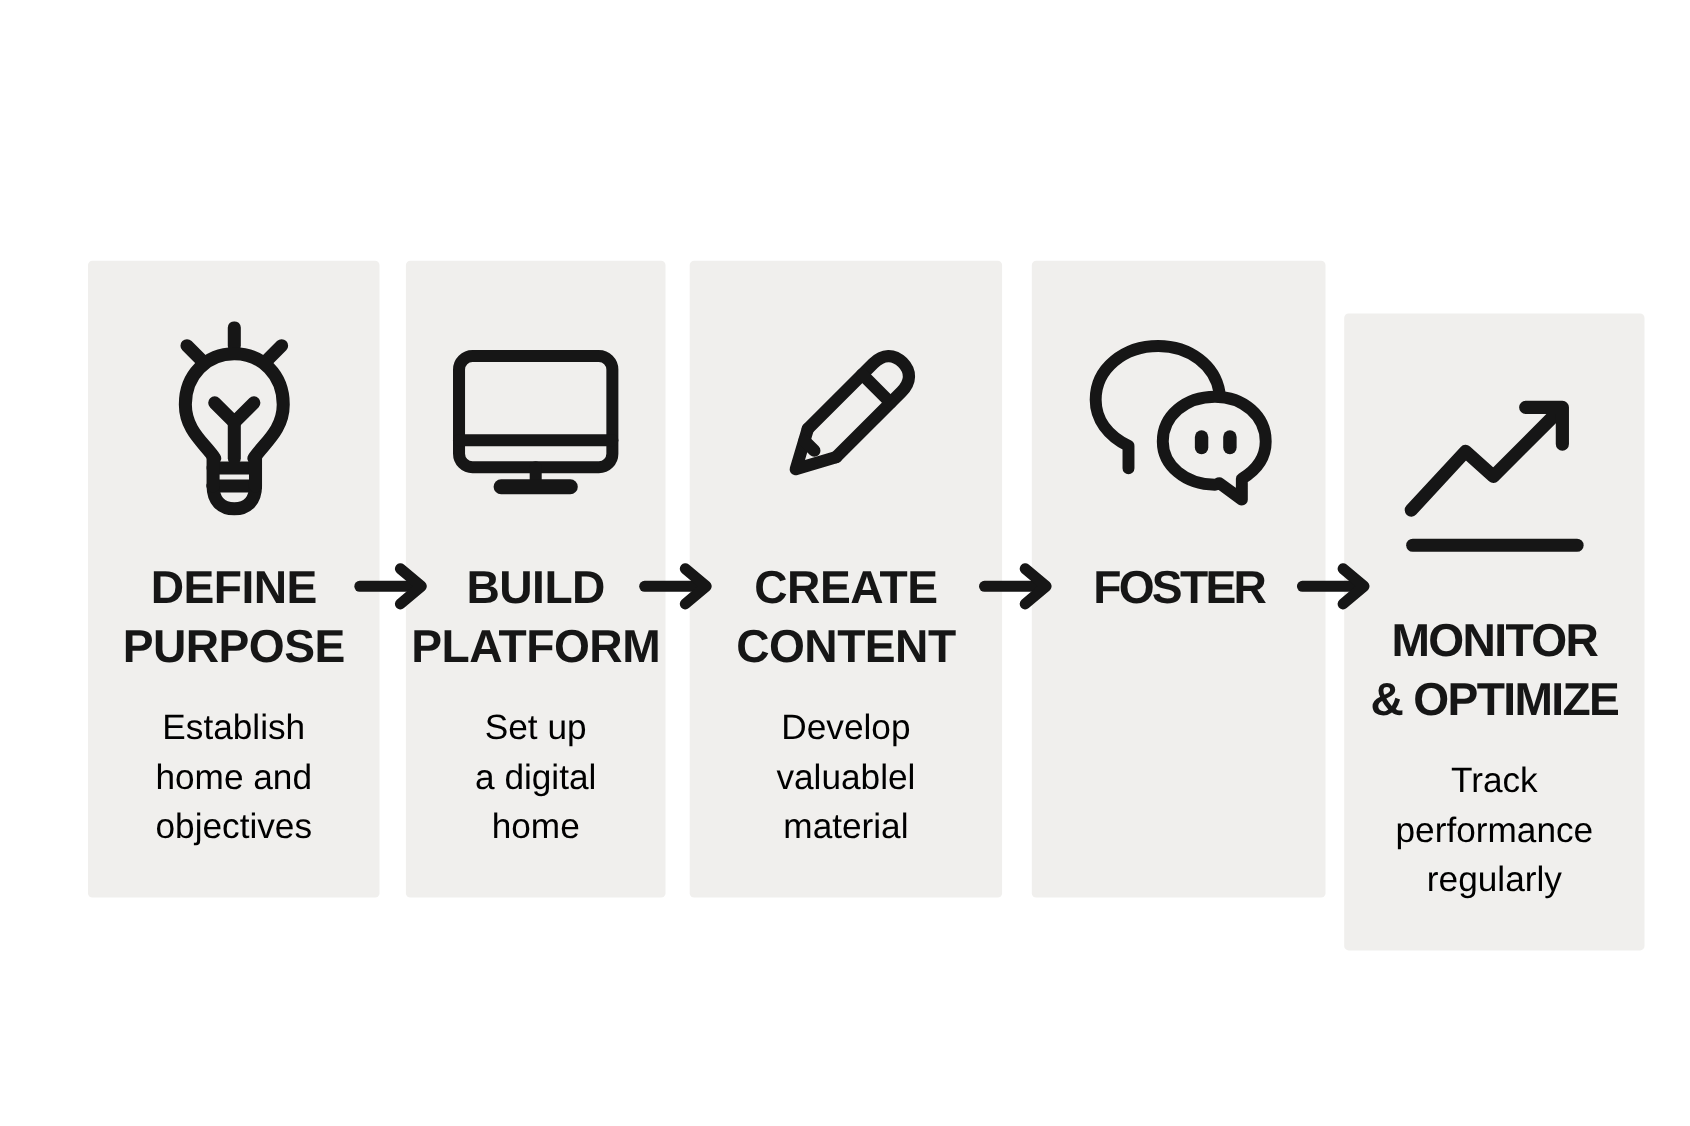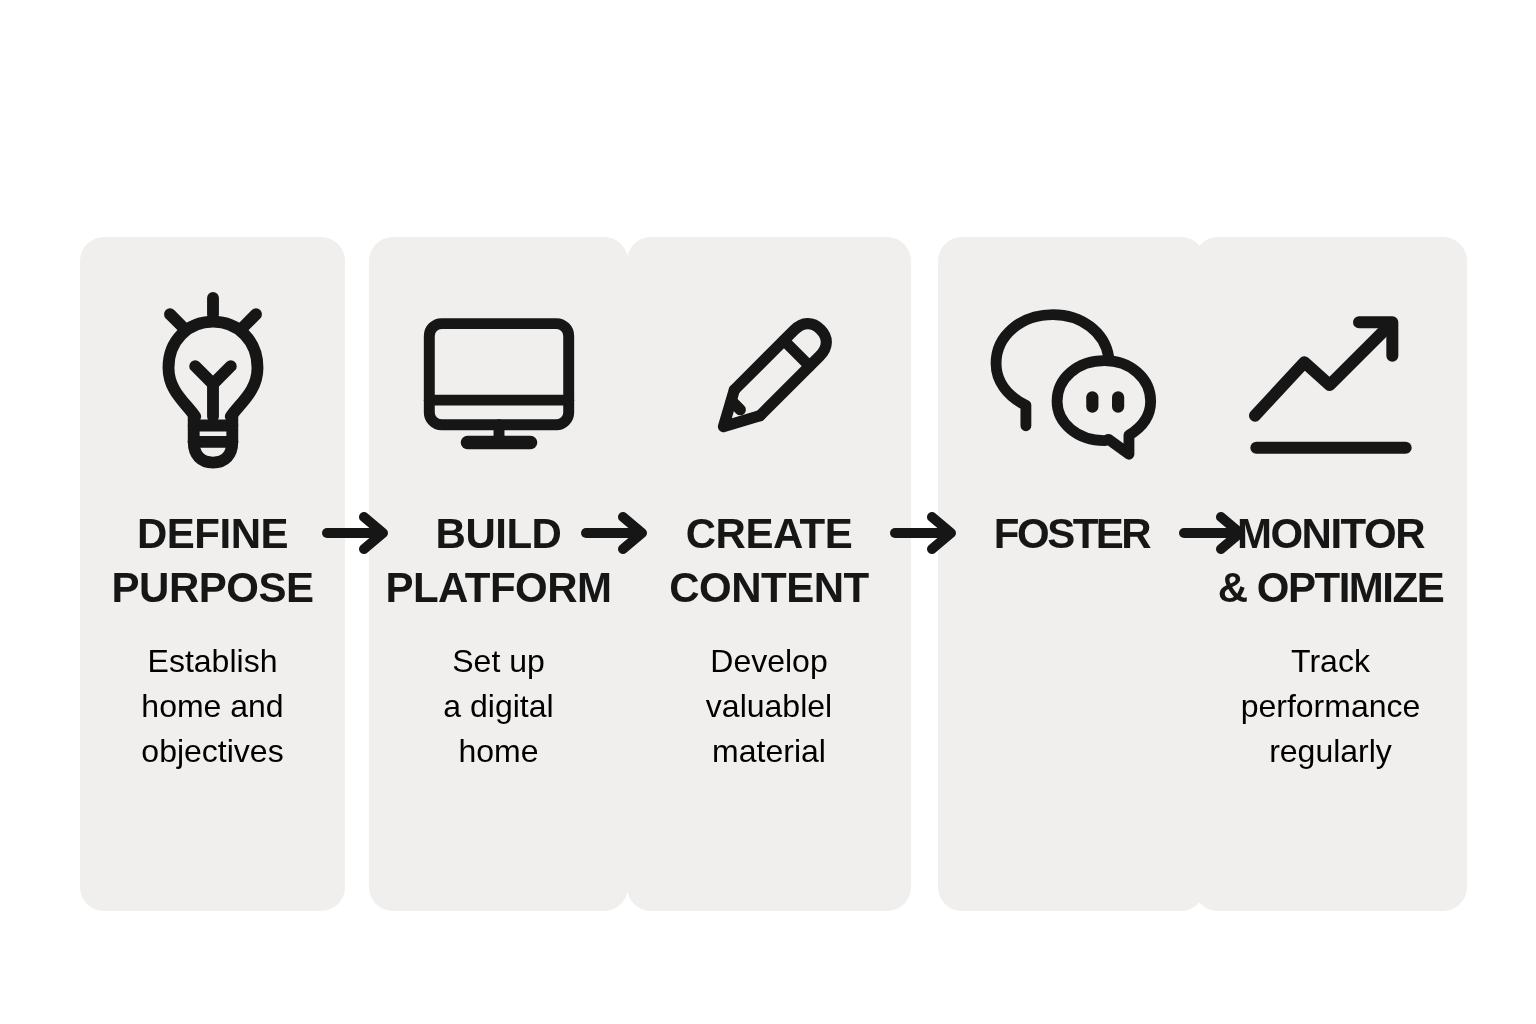--- a/index.html
+++ b/index.html
@@ -11,29 +11,29 @@
   .canvas {
     position: relative;
     width: 1536px;
     height: 1024px;
     background: #ffffff;
     overflow: hidden;
   }
   .card {
     position: absolute;
     top: 237px;
-    height: 674px;
+    height: 579px;
     background: #f0efed;
-    border-radius: 24px;
+    border-radius: 4px;
   }
   .card-1 { left: 80px;   width: 265px; }
-  .card-2 { left: 369px;  width: 236px; padding-left: 23px; }
+  .card-2 { left: 369px;  width: 236px; }
   .card-3 { left: 627px;  width: 284px; }
   .card-4 { left: 938px;  width: 267px; }
-  .card-5 { left: 1194px; width: 273px; }
+  .card-5 { left: 1222px; width: 273px; margin-top: 48px; }
 
   .icon-wrap {
     position: absolute;
     top: 46px;
     left: 0;
     right: 0;
     height: 195px;
     display: flex;
     align-items: center;
     justify-content: center;

